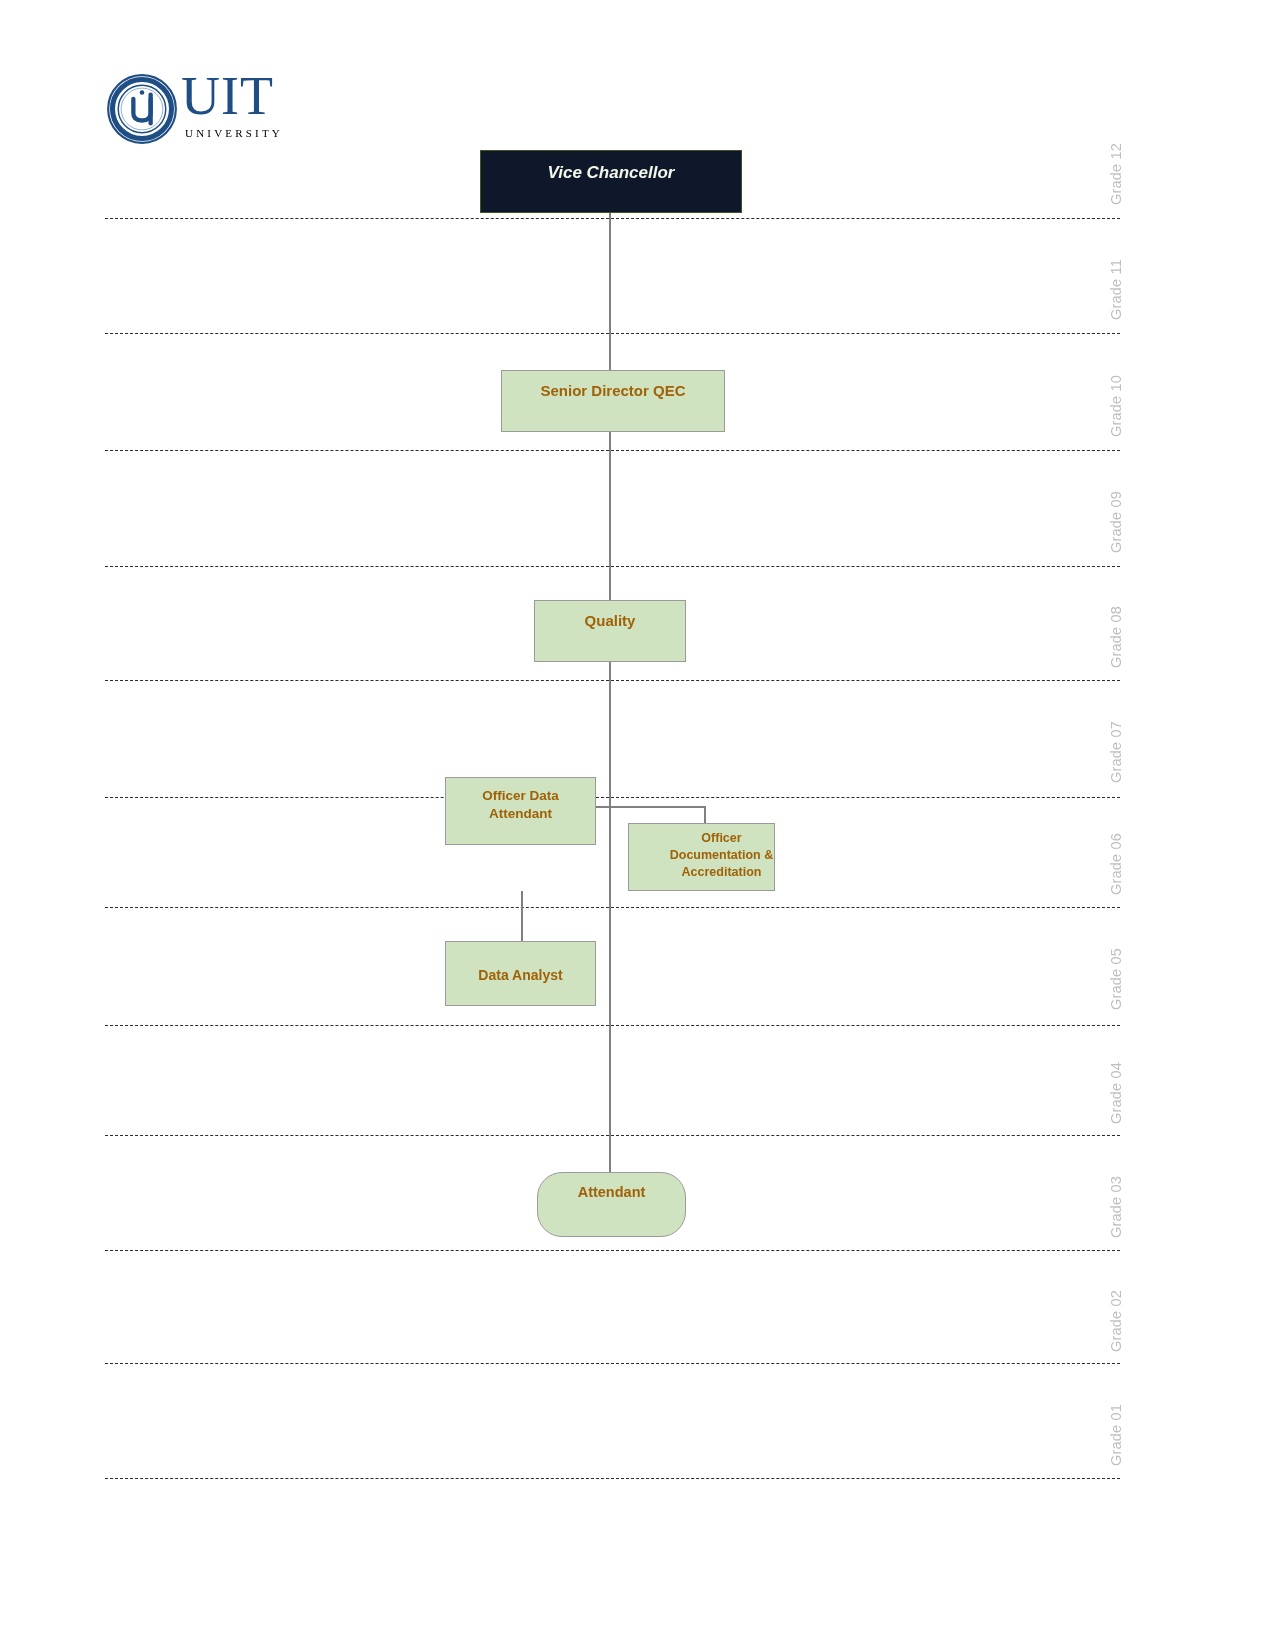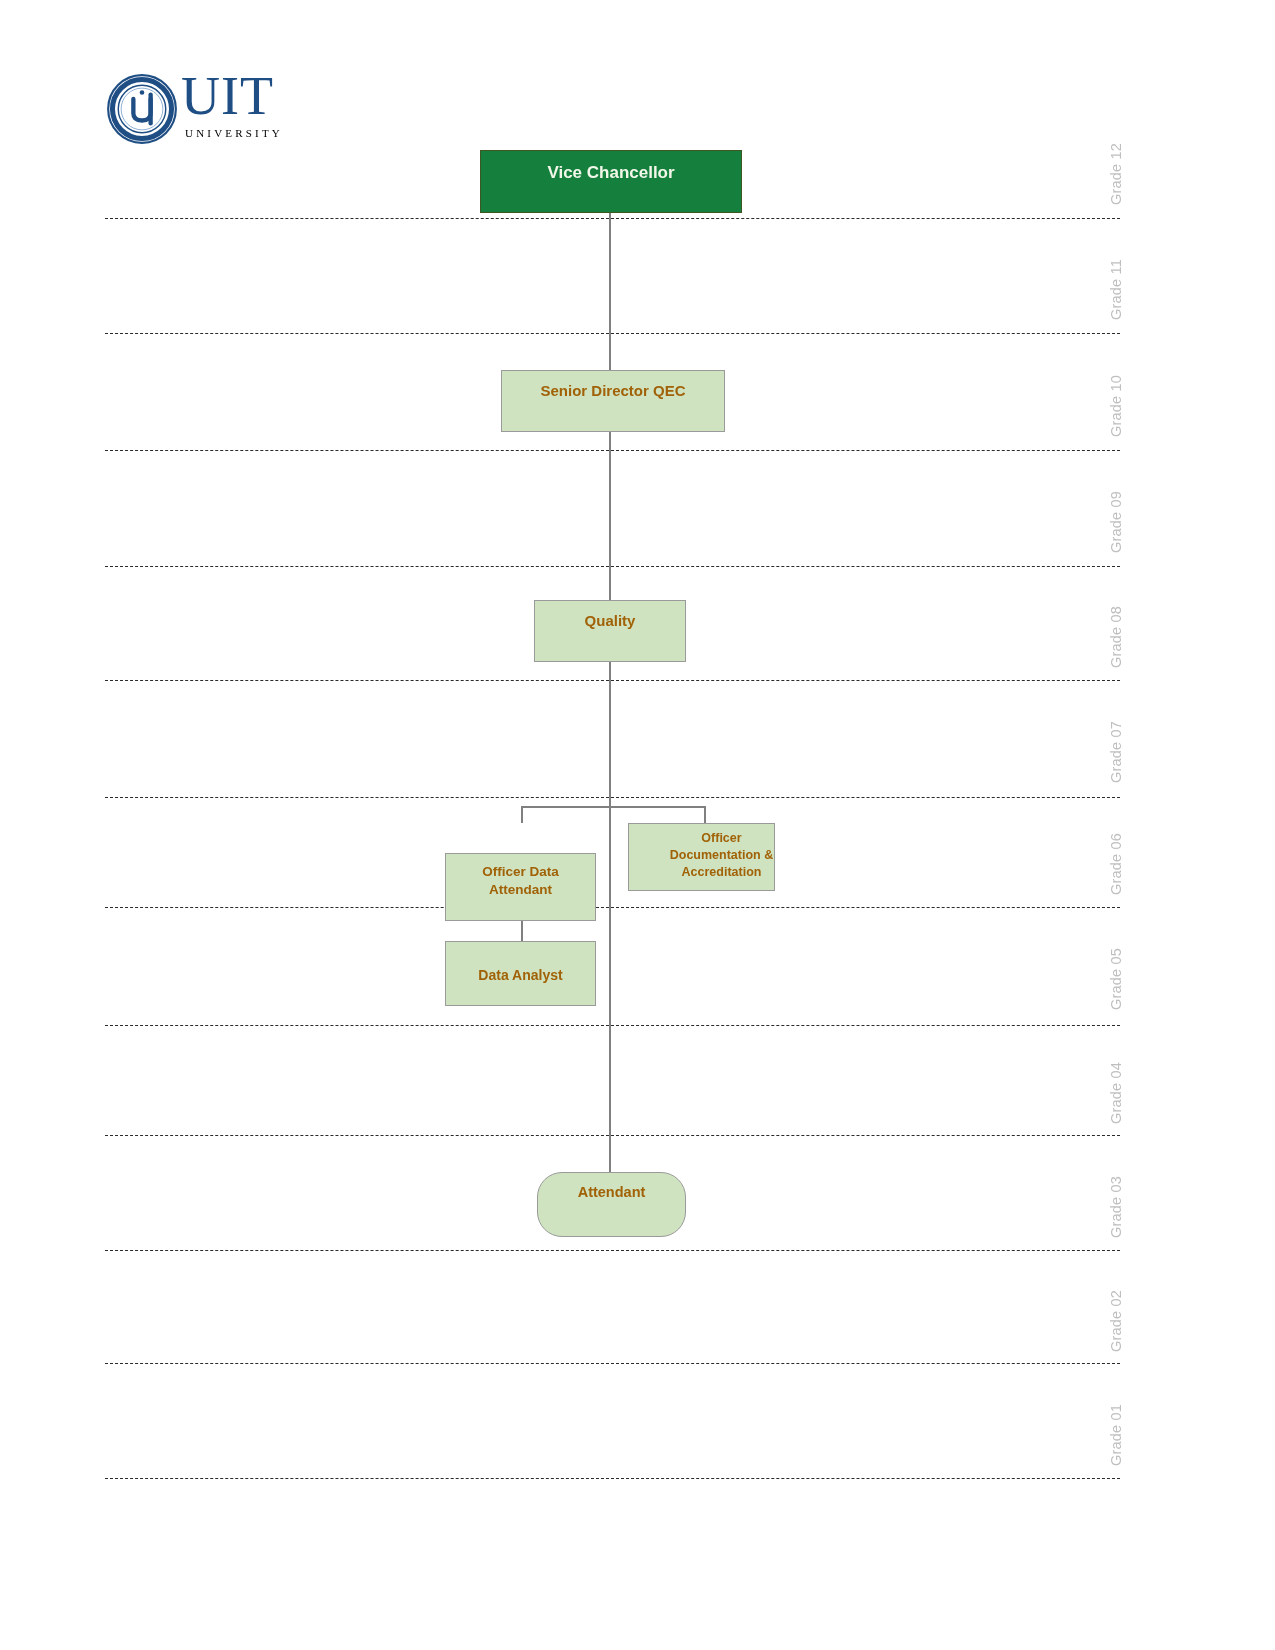--- a/index.html
+++ b/index.html
@@ -123,23 +123,24 @@
     text-align: center;
     font-weight: bold;
     z-index: 5;
   }
   .node-light {
     background: #cfe3c0;
     border: 1.3px solid #9a9a9a;
     color: #a16207;
   }
   .node-dark {
-    background: #15803d;
+    background: #0f172a;
     border: 1.3px solid #3e5622;
     color: #f2f7ea;
+    font-style: italic;
   }
   .node-label { display: block; width: 100%; }
 </style>
 </head>
 <body>
 
 <div id="header">
 
   <div id="logo-block">
     <svg id="seal" viewBox="0 0 100 100">
@@ -209,21 +210,21 @@
   </div>
 
   <div class="node node-light" style="left:501px; top:370px; width:224px; height:62px; padding-top:11px; font-size:15px;">
     <span class="node-label">Senior Director QEC</span>
   </div>
 
   <div class="node node-light" style="left:534px; top:600px; width:152px; height:62px; padding-top:11px; font-size:15px;">
     <span class="node-label">Quality</span>
   </div>
 
-  <div class="node node-light" style="left:445px; top:853px; width:151px; height:68px; padding-top:9px; font-size:13.5px; line-height:18px;">
+  <div class="node node-light" style="left:445px; top:777px; width:151px; height:68px; padding-top:9px; font-size:13.5px; line-height:18px;">
     <span class="node-label">
       <span>Officer Data</span><br>
       <span>Attendant</span>
     </span>
   </div>
 
   <div class="node node-light" style="left:628px; top:823px; width:147px; height:68px; padding-top:6px; font-size:12.5px; line-height:17px;padding-left:40px;">
     <span class="node-label">
       <span>Officer</span><br>
       <span>Documentation &amp;</span><br>

